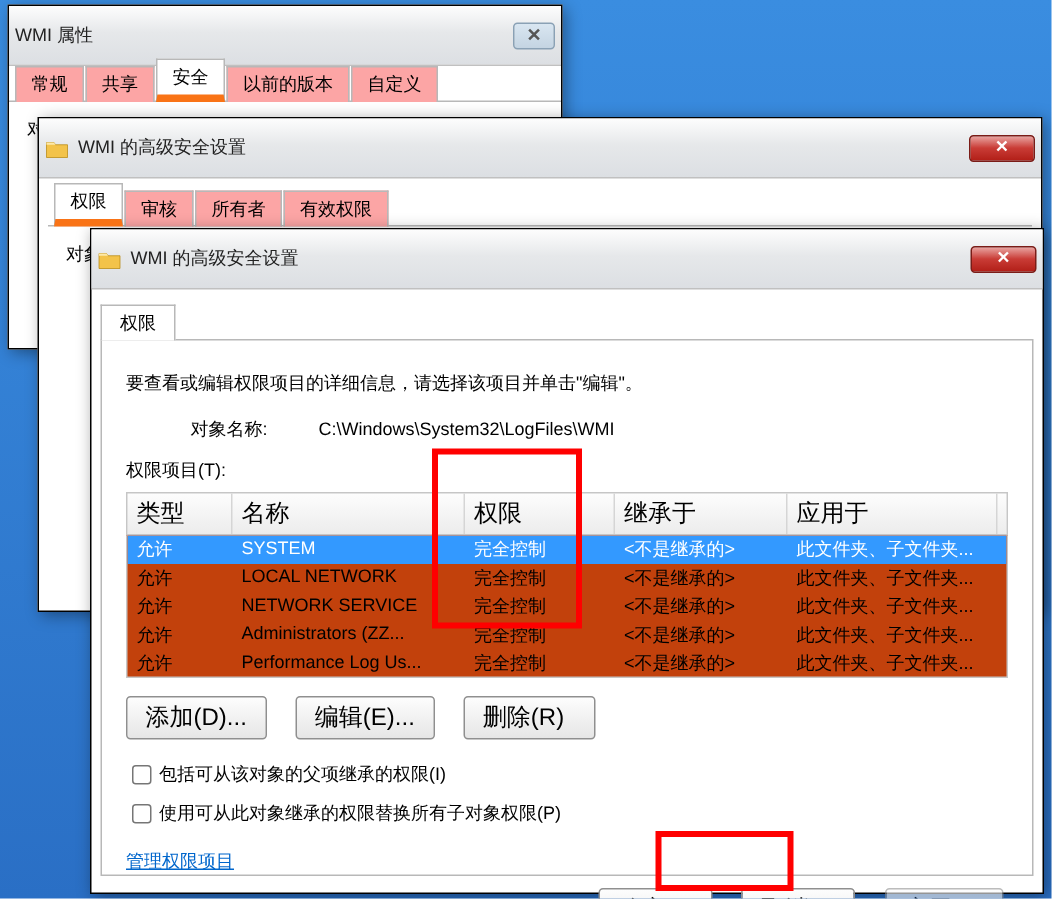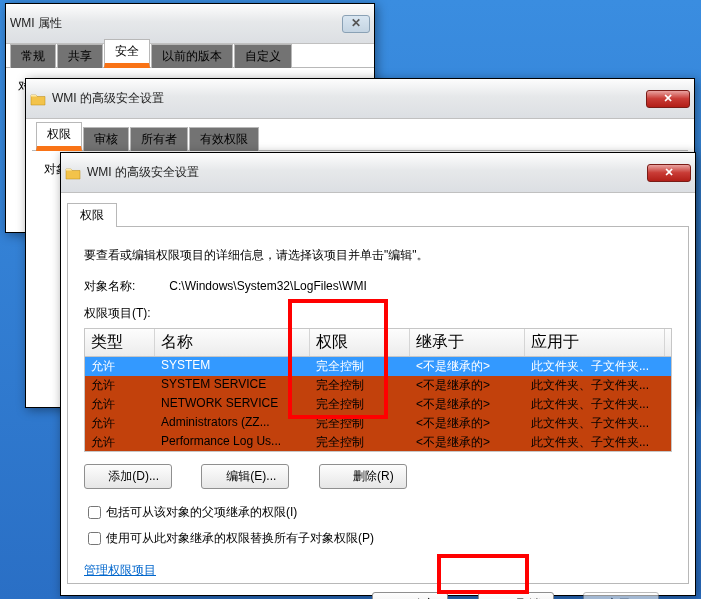--- a/index.html
+++ b/index.html
@@ -65,21 +65,21 @@
     height: 24px;
     padding: 2px 4px 0 4px;
     background: #fff;
     border-bottom: 1px solid #b8b8b8;
   }
   .tab {
     padding: 3px 10px;
     border: 1px solid #b8b8b8;
     border-bottom: none;
     margin-right: 1px;
-    background: #737373;
+    background: #fca5a5;
     font-size: 12px;
     position: relative;
     top: 1px;
   }
   .tab.active {
     background: #fff;
     border-bottom: 5px solid #f97316;
     z-index: 2;
   }
 
@@ -133,23 +133,23 @@
   .col-inherit { width: 115px; }
   .col-apply { width: 140px; }
 
   .btn {
     display: inline-block;
     min-width: 88px;
     padding: 3px 12px;
     background: linear-gradient(180deg,#fdfdfd,#e6e6e6);
     border: 1px solid #8f8f8f;
     border-radius: 3px;
-    font-size: 12px;
-    text-align: right;
-    margin-right: 26px;
+    font-size: 16px;
+    text-align: left;
+    margin-right: 16px;
   }
 
   .checkbox-row { margin: 7px 0; font-size: 12px; display: flex; align-items: center; }
   .checkbox-row input { margin-right: 5px; }
 
   .link { color: #0066cc; text-decoration: underline; font-size: 12px; }
 
   .red-box {
     position: absolute;
     border: 4px solid #ff0000;
@@ -216,21 +216,21 @@
     </span>
     <span class="title-text">WMI 的高级安全设置</span>
     <span class="close-btn">✕</span>
   </div>
 
   <div style="padding:10px 0 0 0;">
     <div class="picker" style="position:relative; z-index:2;">权限</div>
     <div class="tab-host" style="margin-top:-1px; height:358px;">
       <div class="label-row">要查看或编辑权限项目的详细信息，请选择该项目并单击"编辑"。</div>
 
-      <div class="label-row" style="margin-top:14px;">
+      <div class="label-row" style="margin-top:14px;margin-left:43px;">
         <span class="label-cell">对象名称:</span>
         <span>C:\Windows\System32\LogFiles\WMI</span>
       </div>
 
       <div class="label-row" style="margin-top:10px;">权限项目(T):</div>
 
       <div>
         <div class="list-header">
           <div class="col-type">类型</div>
           <div class="col-name">名称</div>
@@ -241,21 +241,21 @@
         <div class="list-body">
           <div class="list-row selected">
             <div class="col-type">允许</div>
             <div class="col-name">SYSTEM</div>
             <div class="col-perm">完全控制</div>
             <div class="col-inherit">&lt;不是继承的&gt;</div>
             <div class="col-apply">此文件夹、子文件夹...</div>
           </div>
           <div class="list-row">
             <div class="col-type">允许</div>
-            <div class="col-name">SYSTEM SERVICE</div>
+            <div class="col-name">LOCAL NETWORK</div>
             <div class="col-perm">完全控制</div>
             <div class="col-inherit">&lt;不是继承的&gt;</div>
             <div class="col-apply">此文件夹、子文件夹...</div>
           </div>
           <div class="list-row">
             <div class="col-type">允许</div>
             <div class="col-name">NETWORK SERVICE</div>
             <div class="col-perm">完全控制</div>
             <div class="col-inherit">&lt;不是继承的&gt;</div>
             <div class="col-apply">此文件夹、子文件夹...</div>

